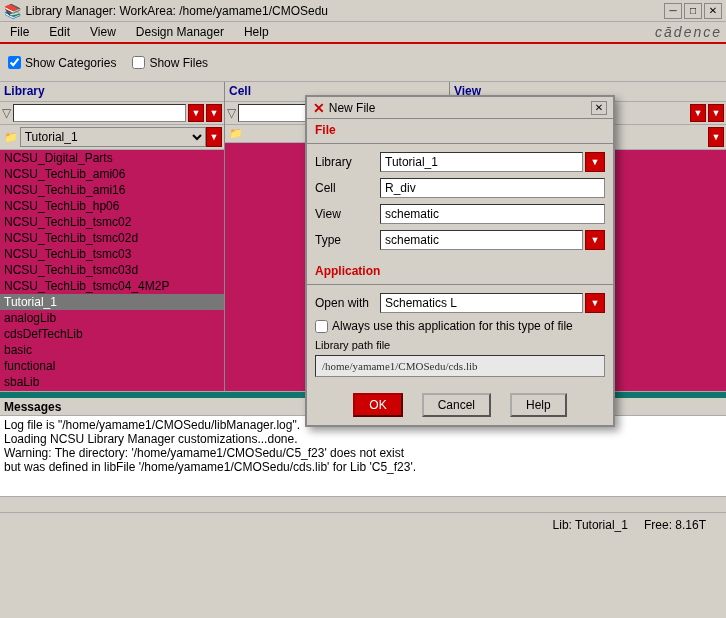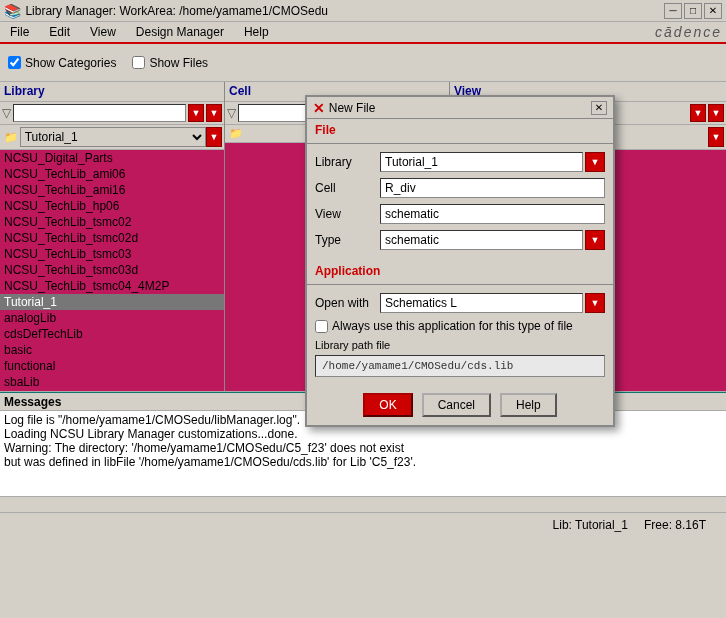--- a/index.html
+++ b/index.html
@@ -145,21 +145,21 @@
 
     #library-panel { width: 225px; }
     #cell-panel { width: 225px; }
     #view-panel { flex: 1; }
 
     
     #messages-area {
       height: 120px;
       display: flex;
       flex-direction: column;
-      border-top: 1px solid #0f766e;
+      border-top: 6px solid #0f766e;
     }
     #messages-header {
       background: #d4d0c8;
       padding: 2px 4px;
       font-weight: bold;
       border-bottom: 1px solid #aaa;
       height: 18px;
     }
     #messages-content {
       flex: 1;
@@ -255,36 +255,36 @@
       border: 1px solid #800;
       color: white;
       cursor: pointer;
       font-size: 9px;
       display: flex; align-items: center; justify-content: center;
     }
     .lib-path-box {
       background: #e8e8e8;
       border: 1px inset #888;
       padding: 4px 6px;
-      font-family: Liberation Mono, monospace;
+      font-family: Liberation Serif, serif;
       font-size: 11px;
       margin: 4px 0;
       color: #333;
     }
     .checkbox-row {
       display: flex;
       align-items: center;
       gap: 4px;
       margin-bottom: 6px;
       font-size: 11px;
     }
     .dialog-buttons {
       display: flex;
       justify-content: center;
-      gap: 9px;
+      gap: 19px;
       padding: 8px;
     }
     .dialog-btn {
       padding: 3px 14px;
       background: #d4d0c8;
       border: 2px outset #aaa;
       cursor: pointer;
       font-size: 12px;
     }
     .dialog-btn.ok-btn {

